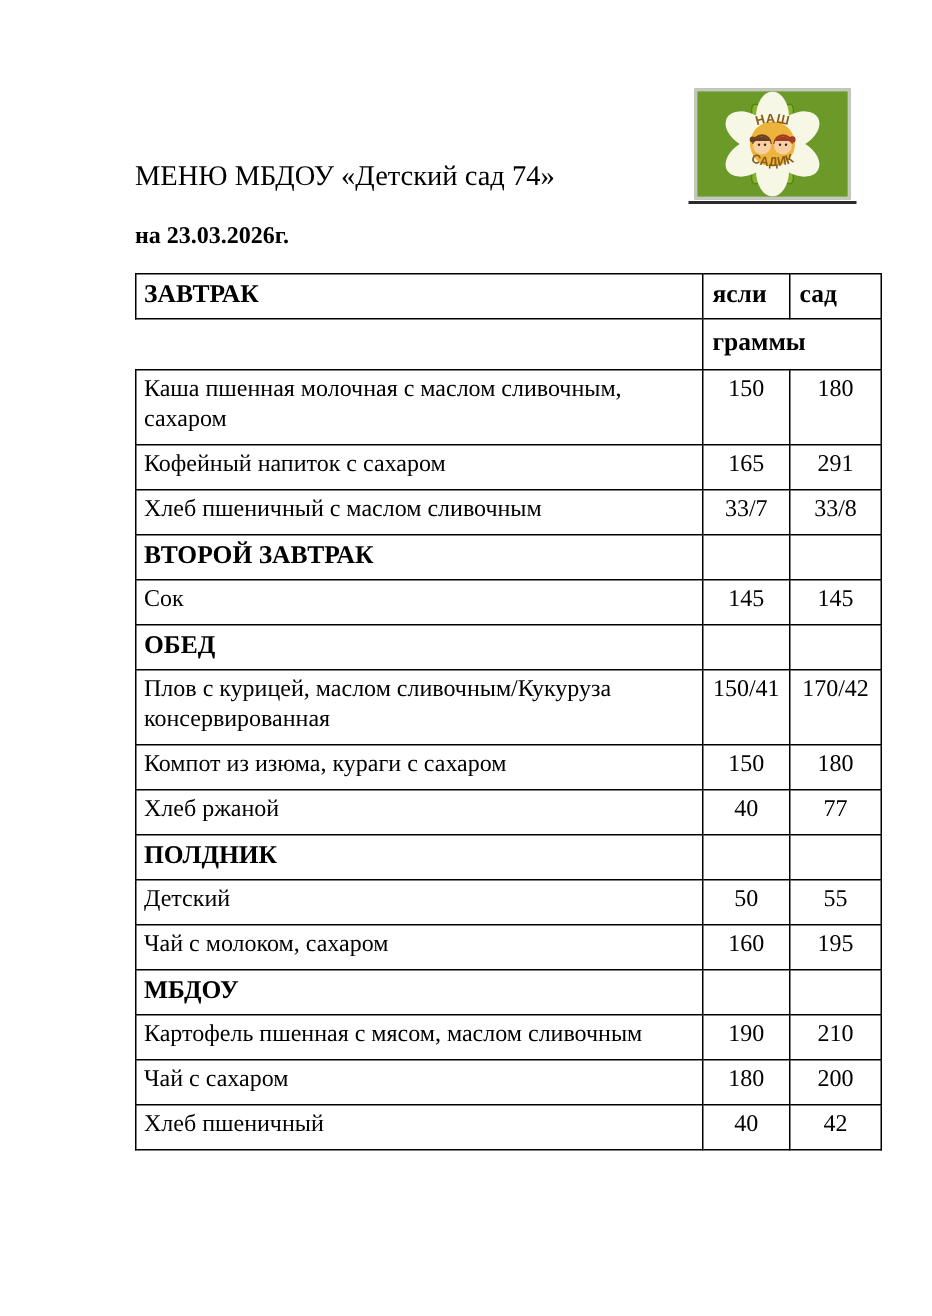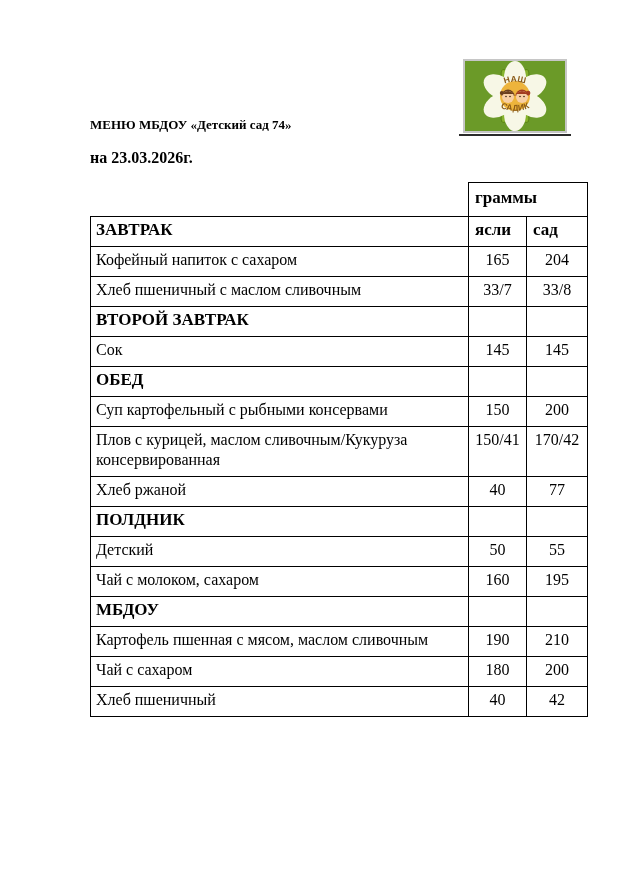--- a/index.html
+++ b/index.html
@@ -16,22 +16,22 @@
     width: 104px; height: 74px;
     border: 2px solid #c6c6c6;
     background: #6b9a28;
   }
   .logo-frame svg { display: block; width: 100%; height: 100%; }
   .logo-underline {
     position: absolute; left: 459px; top: 134px;
     width: 112px; height: 2px; background: #2b2b2b;
   }
   .title {
-    position: absolute; left: 90px; top: 117px;
-    font-size: 13px; font-weight: bold; white-space: nowrap;
+    position: absolute; left: 90px; top: 107px;
+    font-size: 19px; font-weight: normal; white-space: nowrap;
   }
   .date-line {
     position: absolute; left: 90px; top: 149px;
     font-size: 16px; white-space: nowrap; font-weight: bold;
   }
   table.menu {
     position: absolute; left: 90px; top: 182px;
     width: 497px;
     border-collapse: collapse; table-layout: fixed;
   }
@@ -112,32 +112,37 @@
 <div class="date-line">на 23.03.2026г.</div>
 
 <table class="menu">
   <colgroup>
     <col class="c-name">
       <col class="c-nursery">
       <col class="c-garden">
   </colgroup>
   <tbody id="menu-tbody">
       <tr>
-        <td class="blank"></td>
-        <td class="units" colspan="2">граммы</td>
-      </tr>
-      <tr>
         <td class="section">ЗАВТРАК</td>
         <td class="collabel">ясли</td>
         <td class="collabel">сад</td>
       </tr>
       <tr>
+        <td class="blank"></td>
+        <td class="units" colspan="2">граммы</td>
+      </tr>
+      <tr>
+        <td class="item">Каша пшенная молочная с маслом сливочным, сахаром</td>
+        <td class="val">150</td>
+        <td class="val">180</td>
+      </tr>
+      <tr>
         <td class="item">Кофейный напиток с сахаром</td>
         <td class="val">165</td>
-        <td class="val">204</td>
+        <td class="val">291</td>
       </tr>
       <tr>
         <td class="item">Хлеб пшеничный с маслом сливочным</td>
         <td class="val">33/7</td>
         <td class="val">33/8</td>
       </tr>
       <tr>
         <td class="section">ВТОРОЙ ЗАВТРАК</td>
         <td class="val"></td>
         <td class="val"></td>
@@ -146,30 +151,30 @@
         <td class="item">Сок</td>
         <td class="val">145</td>
         <td class="val">145</td>
       </tr>
       <tr>
         <td class="section">ОБЕД</td>
         <td class="val"></td>
         <td class="val"></td>
       </tr>
       <tr>
-        <td class="item">Суп картофельный с рыбными консервами</td>
-        <td class="val">150</td>
-        <td class="val">200</td>
-      </tr>
-      <tr>
         <td class="item">Плов с курицей, маслом сливочным/Кукуруза консервированная</td>
         <td class="val">150/41</td>
         <td class="val">170/42</td>
       </tr>
       <tr>
+        <td class="item">Компот из изюма, кураги с сахаром</td>
+        <td class="val">150</td>
+        <td class="val">180</td>
+      </tr>
+      <tr>
         <td class="item">Хлеб ржаной</td>
         <td class="val">40</td>
         <td class="val">77</td>
       </tr>
       <tr>
         <td class="section">ПОЛДНИК</td>
         <td class="val"></td>
         <td class="val"></td>
       </tr>
       <tr>

